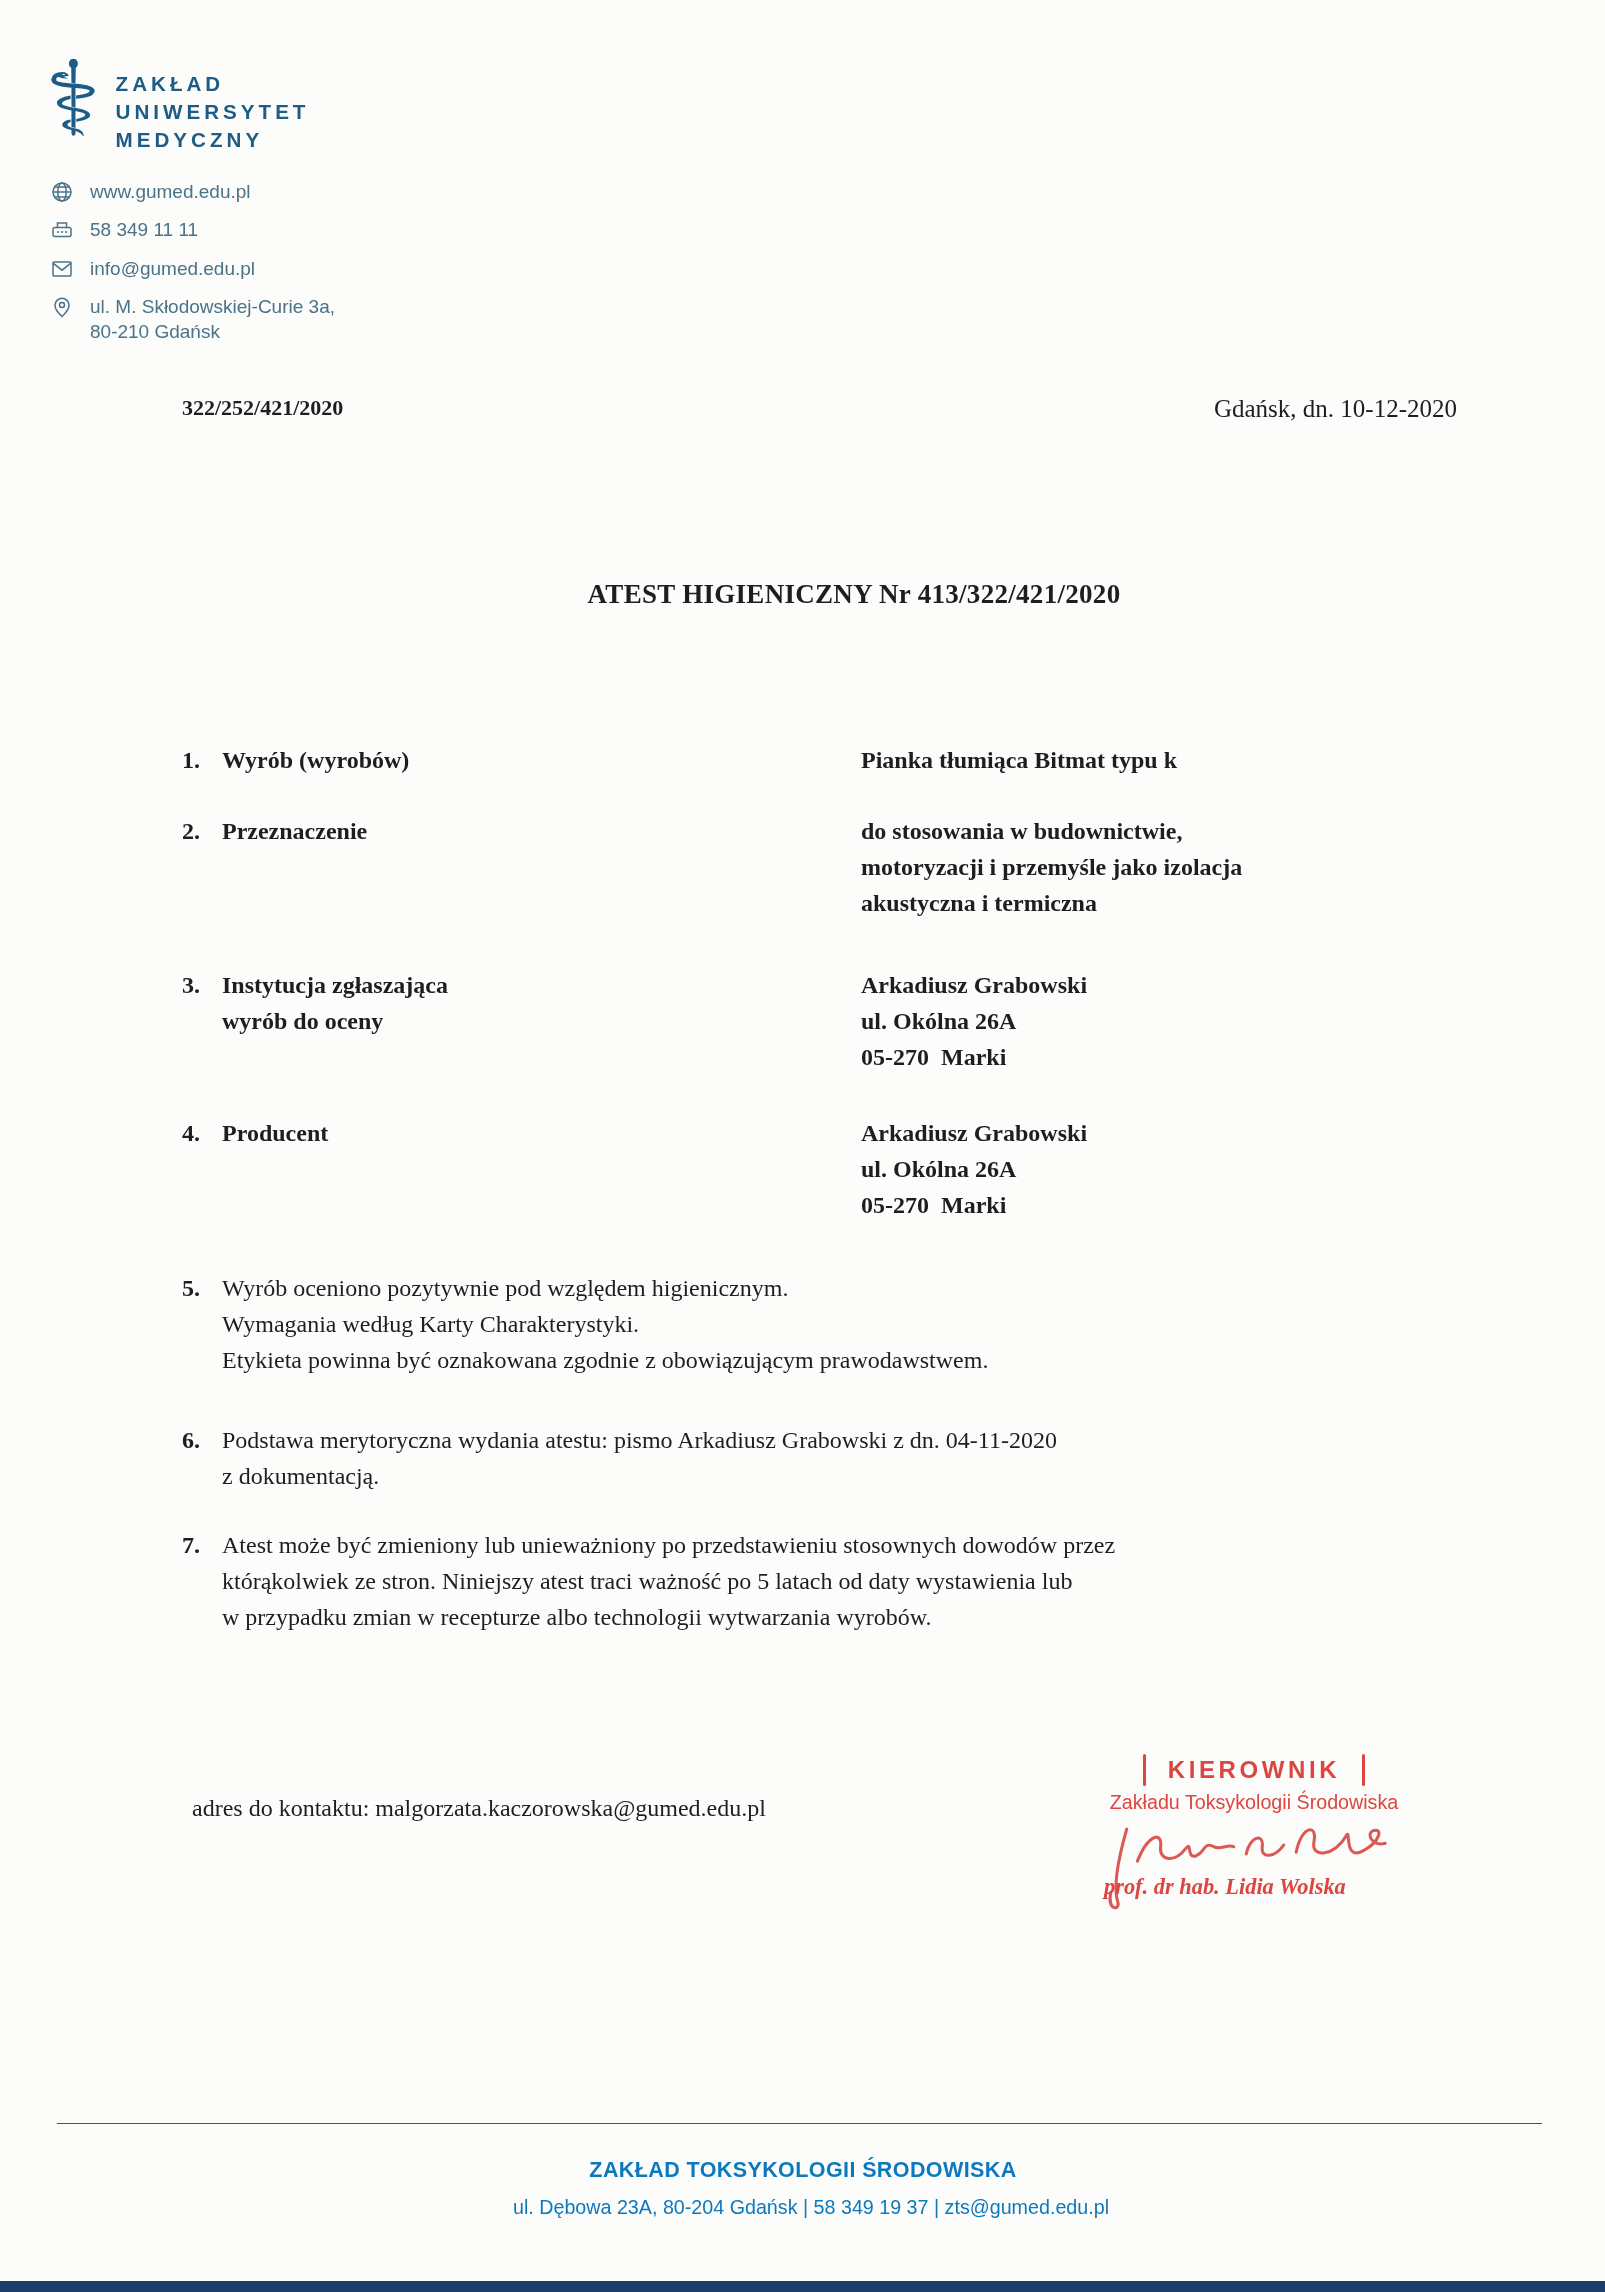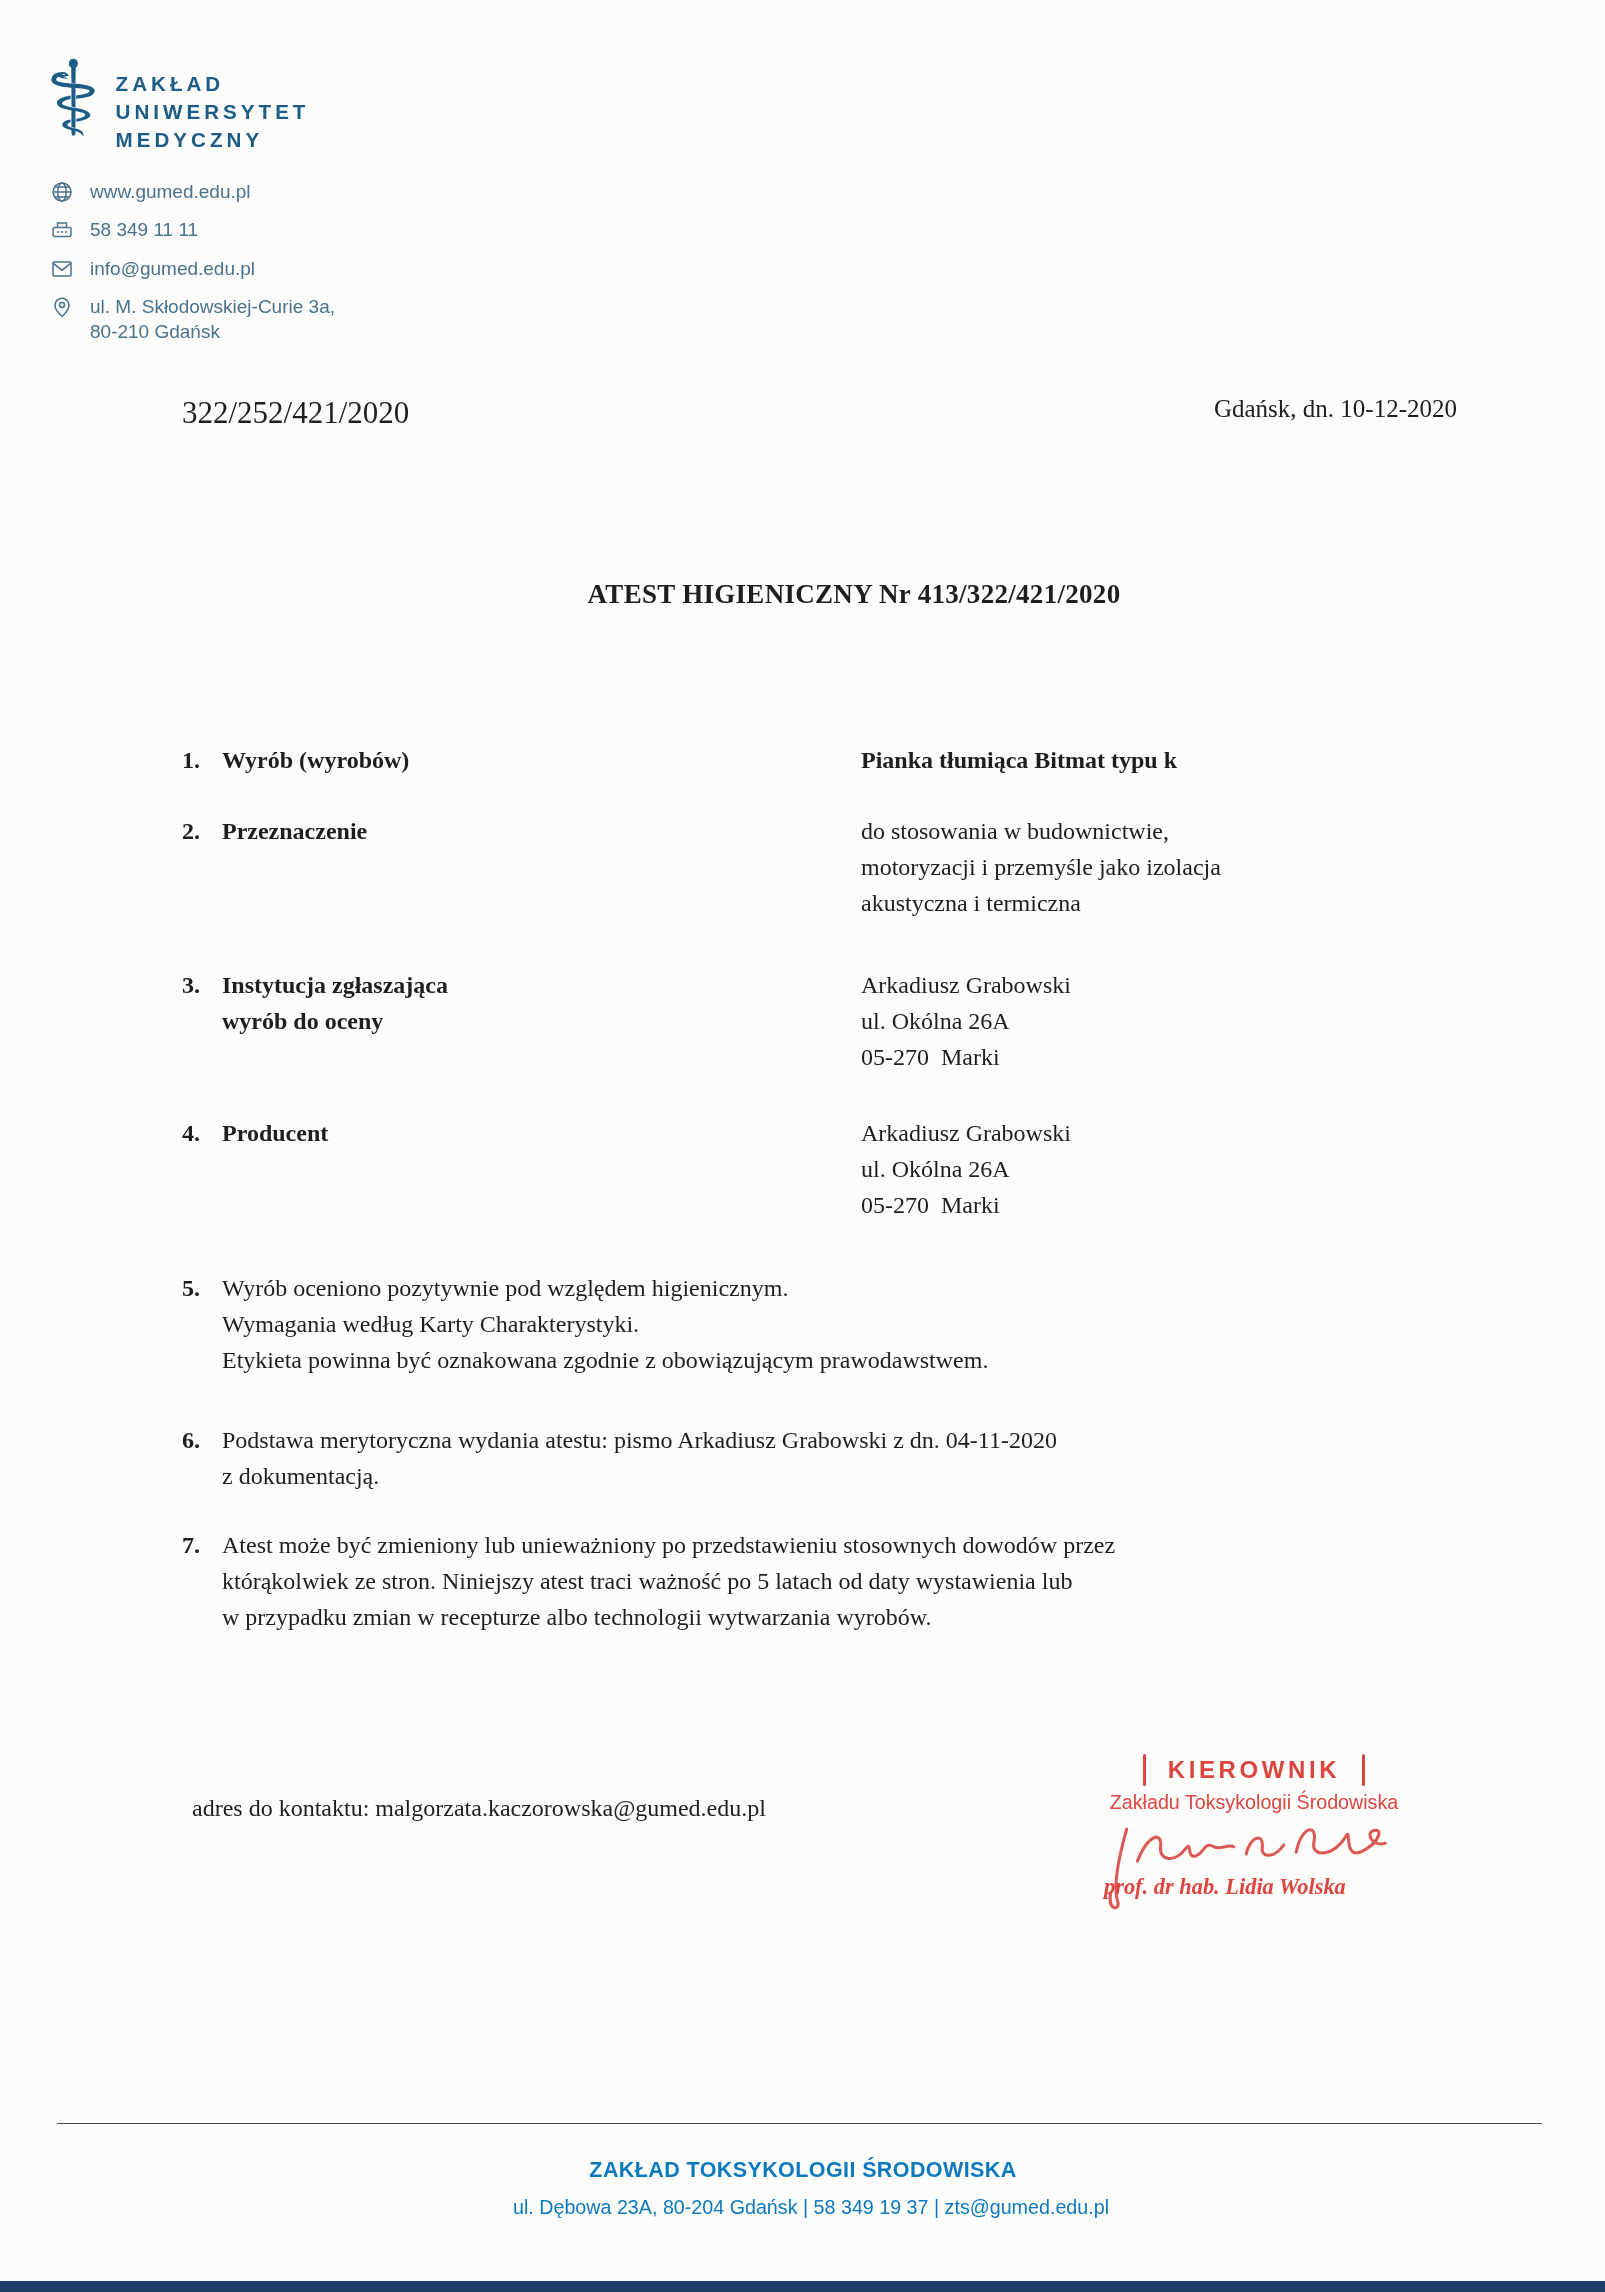--- a/index.html
+++ b/index.html
@@ -17,32 +17,32 @@
   .logo-glyph { font-family: "DejaVu Sans", sans-serif; font-size: 104px; line-height: 0.95; color: #1c5c86; }
   .logo-name  { margin-top: 19.7px; font-family: "Liberation Sans", sans-serif; font-weight: bold;
                 font-size: 20.6px; line-height: 28px; letter-spacing: 4px; color: #1c5c86; }
 
   .contact { position: absolute; top: 179px; left: 50px; }
   .contact-row { display: flex; gap: 16px; align-items: flex-start; margin-bottom: 13.4px; }
   .contact-icon { width: 24px; height: 24px; flex: 0 0 auto; margin-top: 0.9px; }
   .contact-text { font-family: Liberation Sans, sans-serif; font-size: 19px; line-height: 25px; color: #4a7289; }
 
   
-  .ref-number { position: absolute; top: 395px; left: 182px; font-size: 31px; }
+  .ref-number { position: absolute; top: 395px; left: 182px; font-size: 22px; font-weight: bold; }
   .place-date { position: absolute; top: 395px; right: 149px; font-size: 25px; }
 
   
   .doc-title { position: absolute; top: 579px; left: 51px; width: 1606px; text-align: center;
                font-size: 27px; font-weight: bold; letter-spacing: 0.3px; }
 
   
   .item { position: absolute; left: 182px; display: flex; font-size: 24px; line-height: 36px; }
   .item-left { width: 679px; font-weight: bold; display: flex; }
   .i-num { width: 40px; flex: 0 0 auto; }
-  .item-right { font-weight: normal; }
+  .item-right { font-weight: bold; }
   .item-right.bold { font-weight: bold; }
   .vline { white-space: pre-wrap; }
   .item1 { top: 742px; } .item2 { top: 813px; } .item3 { top: 967px; } .item4 { top: 1115px; }
 
   
   .para { position: absolute; left: 182px; width: 1308px; font-size: 24px; line-height: 36px; padding-left: 40px; }
   .p-num { display: inline-block; width: 40px; margin-left: -40px; font-weight: bold; }
   .pline { white-space: pre-wrap; }
   .para5 { top: 1270px; } .para6 { top: 1422px; } .para7 { top: 1527px; }
 

